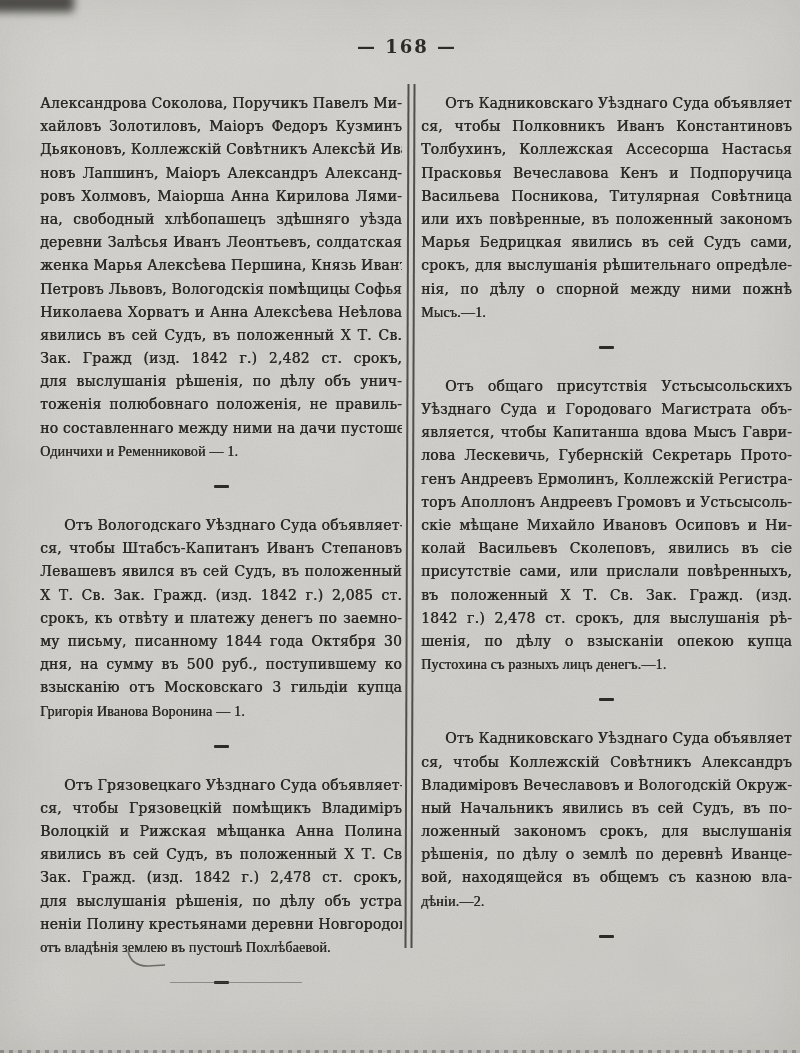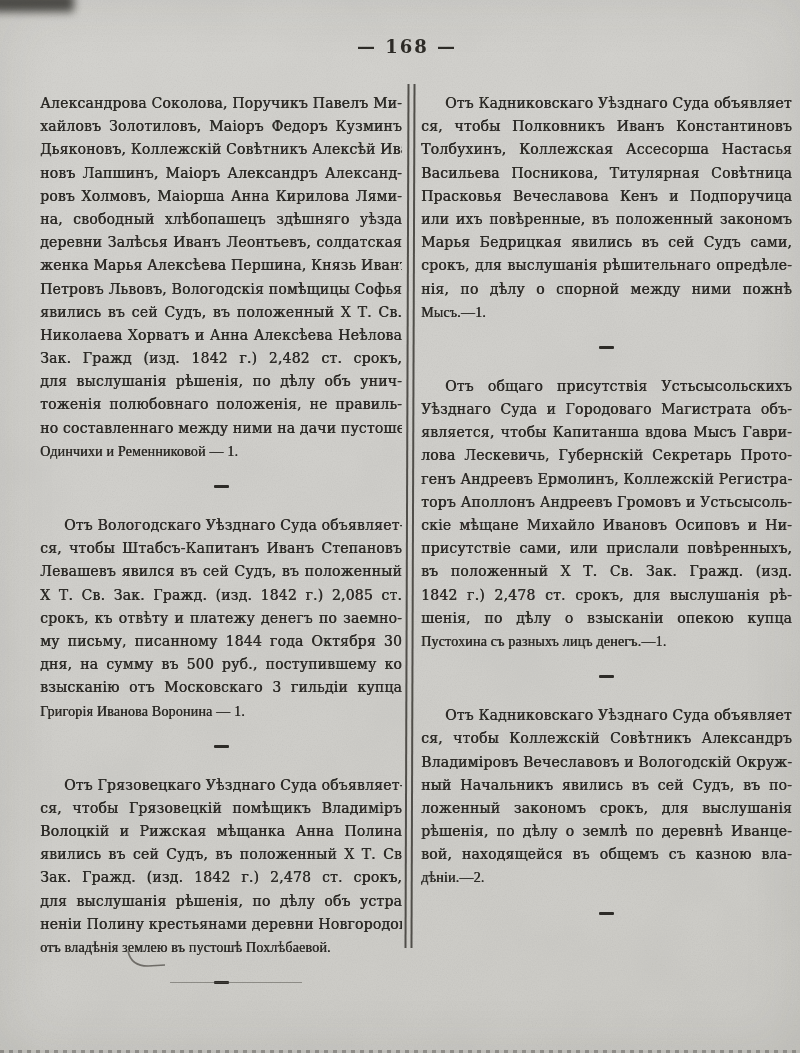--- a/index.html
+++ b/index.html
@@ -95,22 +95,22 @@
       <div class="paragraph">
         <div class="line">Александрова Соколова, Поручикъ Павелъ Ми-</div>
         <div class="line">хайловъ Золотиловъ, Маіоръ Федоръ Кузминъ</div>
         <div class="line">Дьяконовъ, Коллежскій Совѣтникъ Алексѣй Ива-</div>
         <div class="line">новъ Лапшинъ, Маіоръ Александръ Александ-</div>
         <div class="line">ровъ Холмовъ, Маіорша Анна Кирилова Лями-</div>
         <div class="line">на, свободный хлѣбопашецъ здѣшняго уѣзда</div>
         <div class="line">деревни Залѣсья Иванъ Леонтьевъ, солдатская</div>
         <div class="line">женка Марья Алексѣева Першина, Князь Иванъ</div>
         <div class="line">Петровъ Львовъ, Вологодскія помѣщицы Софья</div>
+        <div class="line">Николаева Хорватъ и Анна Алексѣева Неѣлова</div>
         <div class="line">явились въ сей Судъ, въ положенный X Т. Св.</div>
-        <div class="line">Николаева Хорватъ и Анна Алексѣева Неѣлова</div>
         <div class="line">Зак. Гражд (изд. 1842 г.) 2,482 ст. срокъ,</div>
         <div class="line">для выслушанія рѣшенія, по дѣлу объ унич-</div>
         <div class="line">тоженія полюбовнаго положенія, не правиль-</div>
         <div class="line">но составленнаго между ними на дачи пустошей</div>
         <div class="line line-end">Одинчихи и Ременниковой — 1.</div>
       </div>
       <div class="divider"></div>
       <div class="paragraph">
         <div class="line line-indent">Отъ Вологодскаго Уѣзднаго Суда объявляет-</div>
         <div class="line">ся, чтобы Штабсъ-Капитанъ Иванъ Степановъ</div>
@@ -133,37 +133,38 @@
         <div class="line">неніи Полину крестьянами деревни Новгородова</div>
         <div class="line line-end">отъ владѣнія землею въ пустошѣ Похлѣбаевой.</div>
       </div>
       <div class="divider"></div>
     </div>
   <div class="col col-right">
       <div class="paragraph">
         <div class="line line-indent">Отъ Кадниковскаго Уѣзднаго Суда объявляет-</div>
         <div class="line">ся, чтобы Полковникъ Иванъ Константиновъ</div>
         <div class="line">Толбухинъ, Коллежская Ассесорша Настасья</div>
+        <div class="line">Прасковья Вечеславова Кенъ и Подпоручица</div>
         <div class="line">Васильева Посникова, Титулярная Совѣтница</div>
-        <div class="line">Прасковья Вечеславова Кенъ и Подпоручица</div>
         <div class="line">или ихъ повѣренные, въ положенный закономъ</div>
         <div class="line">Марья Бедрицкая явились въ сей Судъ сами,</div>
         <div class="line">срокъ, для выслушанія рѣшительнаго опредѣле-</div>
         <div class="line">нія, по дѣлу о спорной между ними пожнѣ</div>
         <div class="line line-end">Мысъ.—1.</div>
       </div>
       <div class="divider"></div>
       <div class="paragraph">
         <div class="line line-indent">Отъ общаго присутствія Устьсысольскихъ</div>
         <div class="line">Уѣзднаго Суда и Городоваго Магистрата объ-</div>
         <div class="line">является, чтобы Капитанша вдова Мысъ Гаври-</div>
         <div class="line">лова Лескевичь, Губернскій Секретарь Прото-</div>
         <div class="line">генъ Андреевъ Ермолинъ, Коллежскій Регистра-</div>
         <div class="line">торъ Аполлонъ Андреевъ Громовъ и Устьсысоль-</div>
         <div class="line">скіе мѣщане Михайло Ивановъ Осиповъ и Ни-</div>
+        <div class="line">колай Васильевъ Сколеповъ, явились въ сіе</div>
         <div class="line">присутствіе сами, или прислали повѣренныхъ,</div>
         <div class="line">въ положенный X Т. Св. Зак. Гражд. (изд.</div>
         <div class="line">1842 г.) 2,478 ст. срокъ, для выслушанія рѣ-</div>
         <div class="line">шенія, по дѣлу о взысканіи опекою купца</div>
         <div class="line line-end">Пустохина съ разныхъ лицъ денегъ.—1.</div>
       </div>
       <div class="divider"></div>
       <div class="paragraph">
         <div class="line line-indent">Отъ Кадниковскаго Уѣзднаго Суда объявляет-</div>
         <div class="line">ся, чтобы Коллежскій Совѣтникъ Александръ</div>

